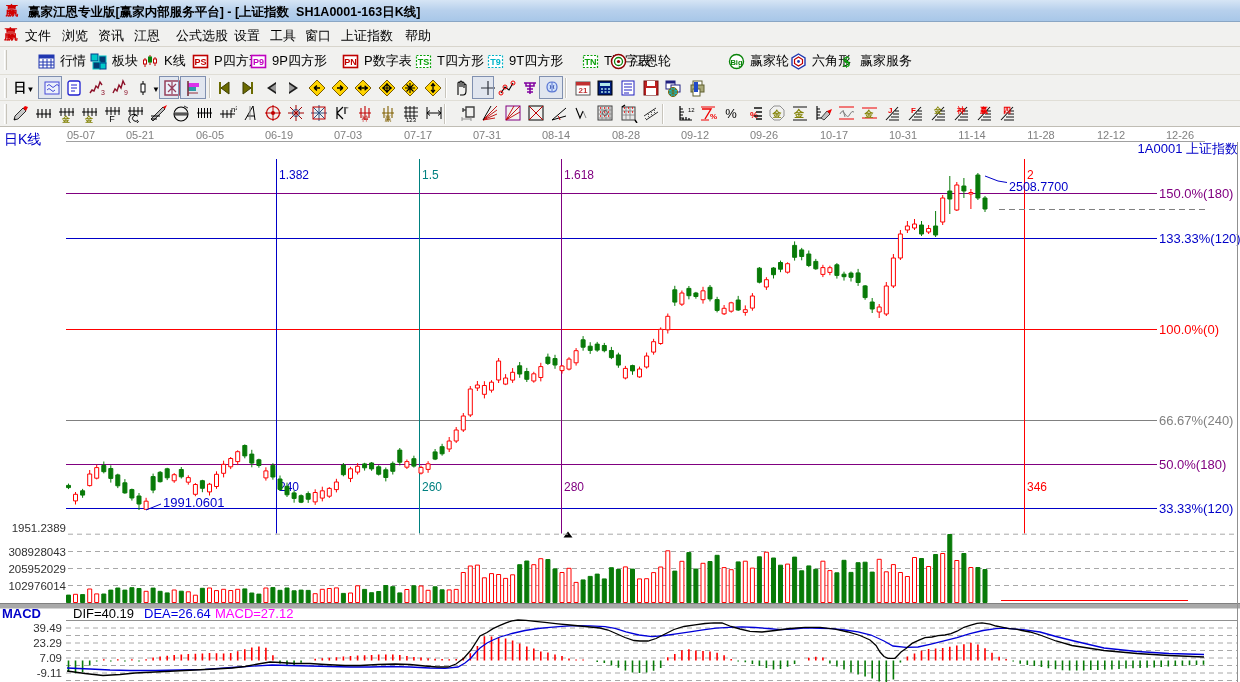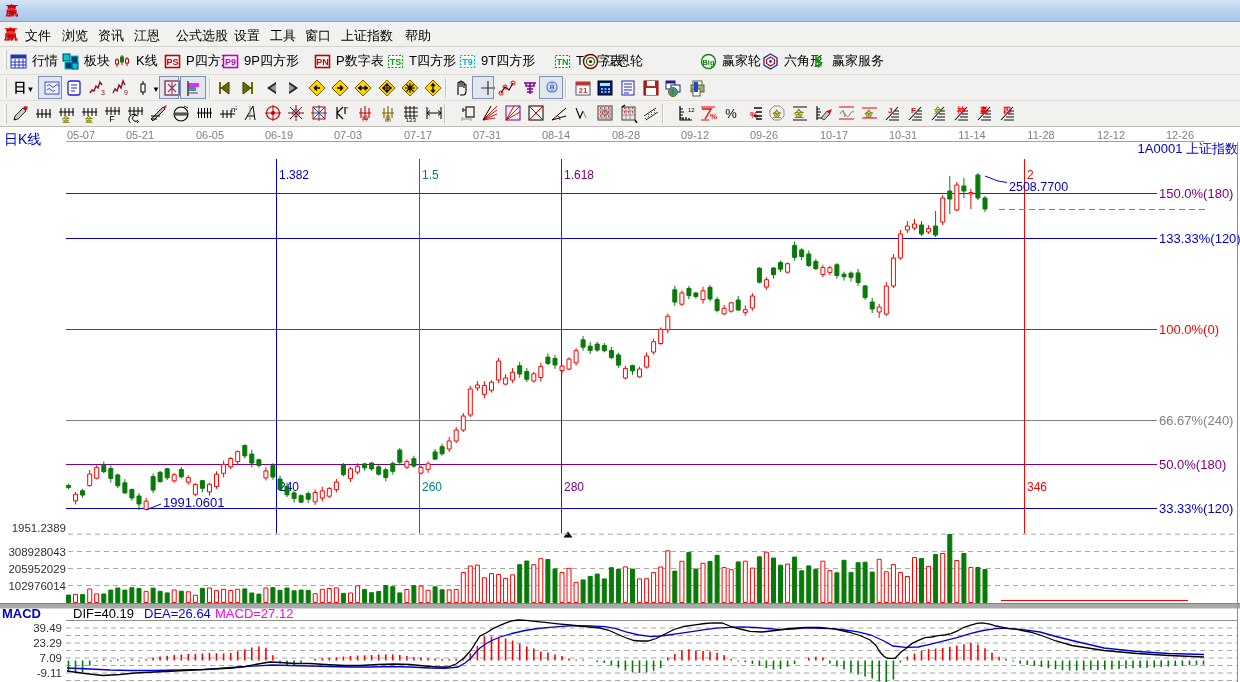--- a/index.html
+++ b/index.html
@@ -10,33 +10,34 @@
   font-size:13px;font-weight:bold;line-height:16px;text-align:center;}
 #ttext {position:absolute;left:28px;top:4px;font-size:12.5px;color:#000;font-weight:bold;}
 #menubar {position:absolute;left:0;top:22px;width:1240px;height:25px;background:#f1f1ef;
   border-bottom:1px solid #d8d5cc;}
 #mlogo {position:absolute;left:4px;top:4px;color:#d00000;font-size:14px;font-weight:bold;}
 .mi {position:absolute;top:5px;font-size:13px;color:#000;}
 .bar {position:absolute;left:0;width:1240px;background:#f1f1ef;}
 #tb1 {top:47px;height:28px;border-bottom:1px solid #e0ded6;}
 #tb2 {top:75px;height:26px;border-bottom:1px solid #e0ded6;}
 #tb3 {top:101px;height:26px;border-bottom:1px solid #c0bdb4;}
-.t1 {position:absolute;top:5px;height:18px;font-size:13px;color:#000;white-space:nowrap;}
+.t1 {position:absolute;top:5px;height:18px;font-size:13px;color:#000;white-space:nowrap;margin-left:28px;}
 .t1 span {margin-left:5px;vertical-align:middle;}
 .t2 {position:absolute;top:3px;height:20px;text-align:center;}
 .sep {position:absolute;left:4px;top:3px;height:20px;width:3px;
   border-left:1px solid #fff;border-right:1px solid #c8c5bc;}
 .vsep {position:absolute;top:3px;height:20px;width:2px;
   border-left:1px solid #c8c5bc;border-right:1px solid #fff;}
 .press {position:absolute;top:1px;height:23px;border:1px solid #8090b0;background:rgba(180,200,240,0.25);}
 #chart {position:absolute;left:0;top:127px;width:1240px;height:555px;background:#fff;}
 </style></head>
 <body>
 <div id="titlebar">
     <div id="tlogo">赢</div>
+    <div id="ttext">赢家江恩专业版[赢家内部服务平台] - [上证指数&nbsp;&nbsp;SH1A0001-163日K线]</div>
   </div>
 <div id="menubar">
     <span id="mlogo">赢</span>
     <span style="left:25px" class="mi">文件</span>
     <span style="left:62px" class="mi">浏览</span>
     <span style="left:98px" class="mi">资讯</span>
     <span style="left:134px" class="mi">江恩</span>
     <span style="left:176px" class="mi">公式选股</span>
     <span style="left:234px" class="mi">设置</span>
     <span style="left:270px" class="mi">工具</span>

